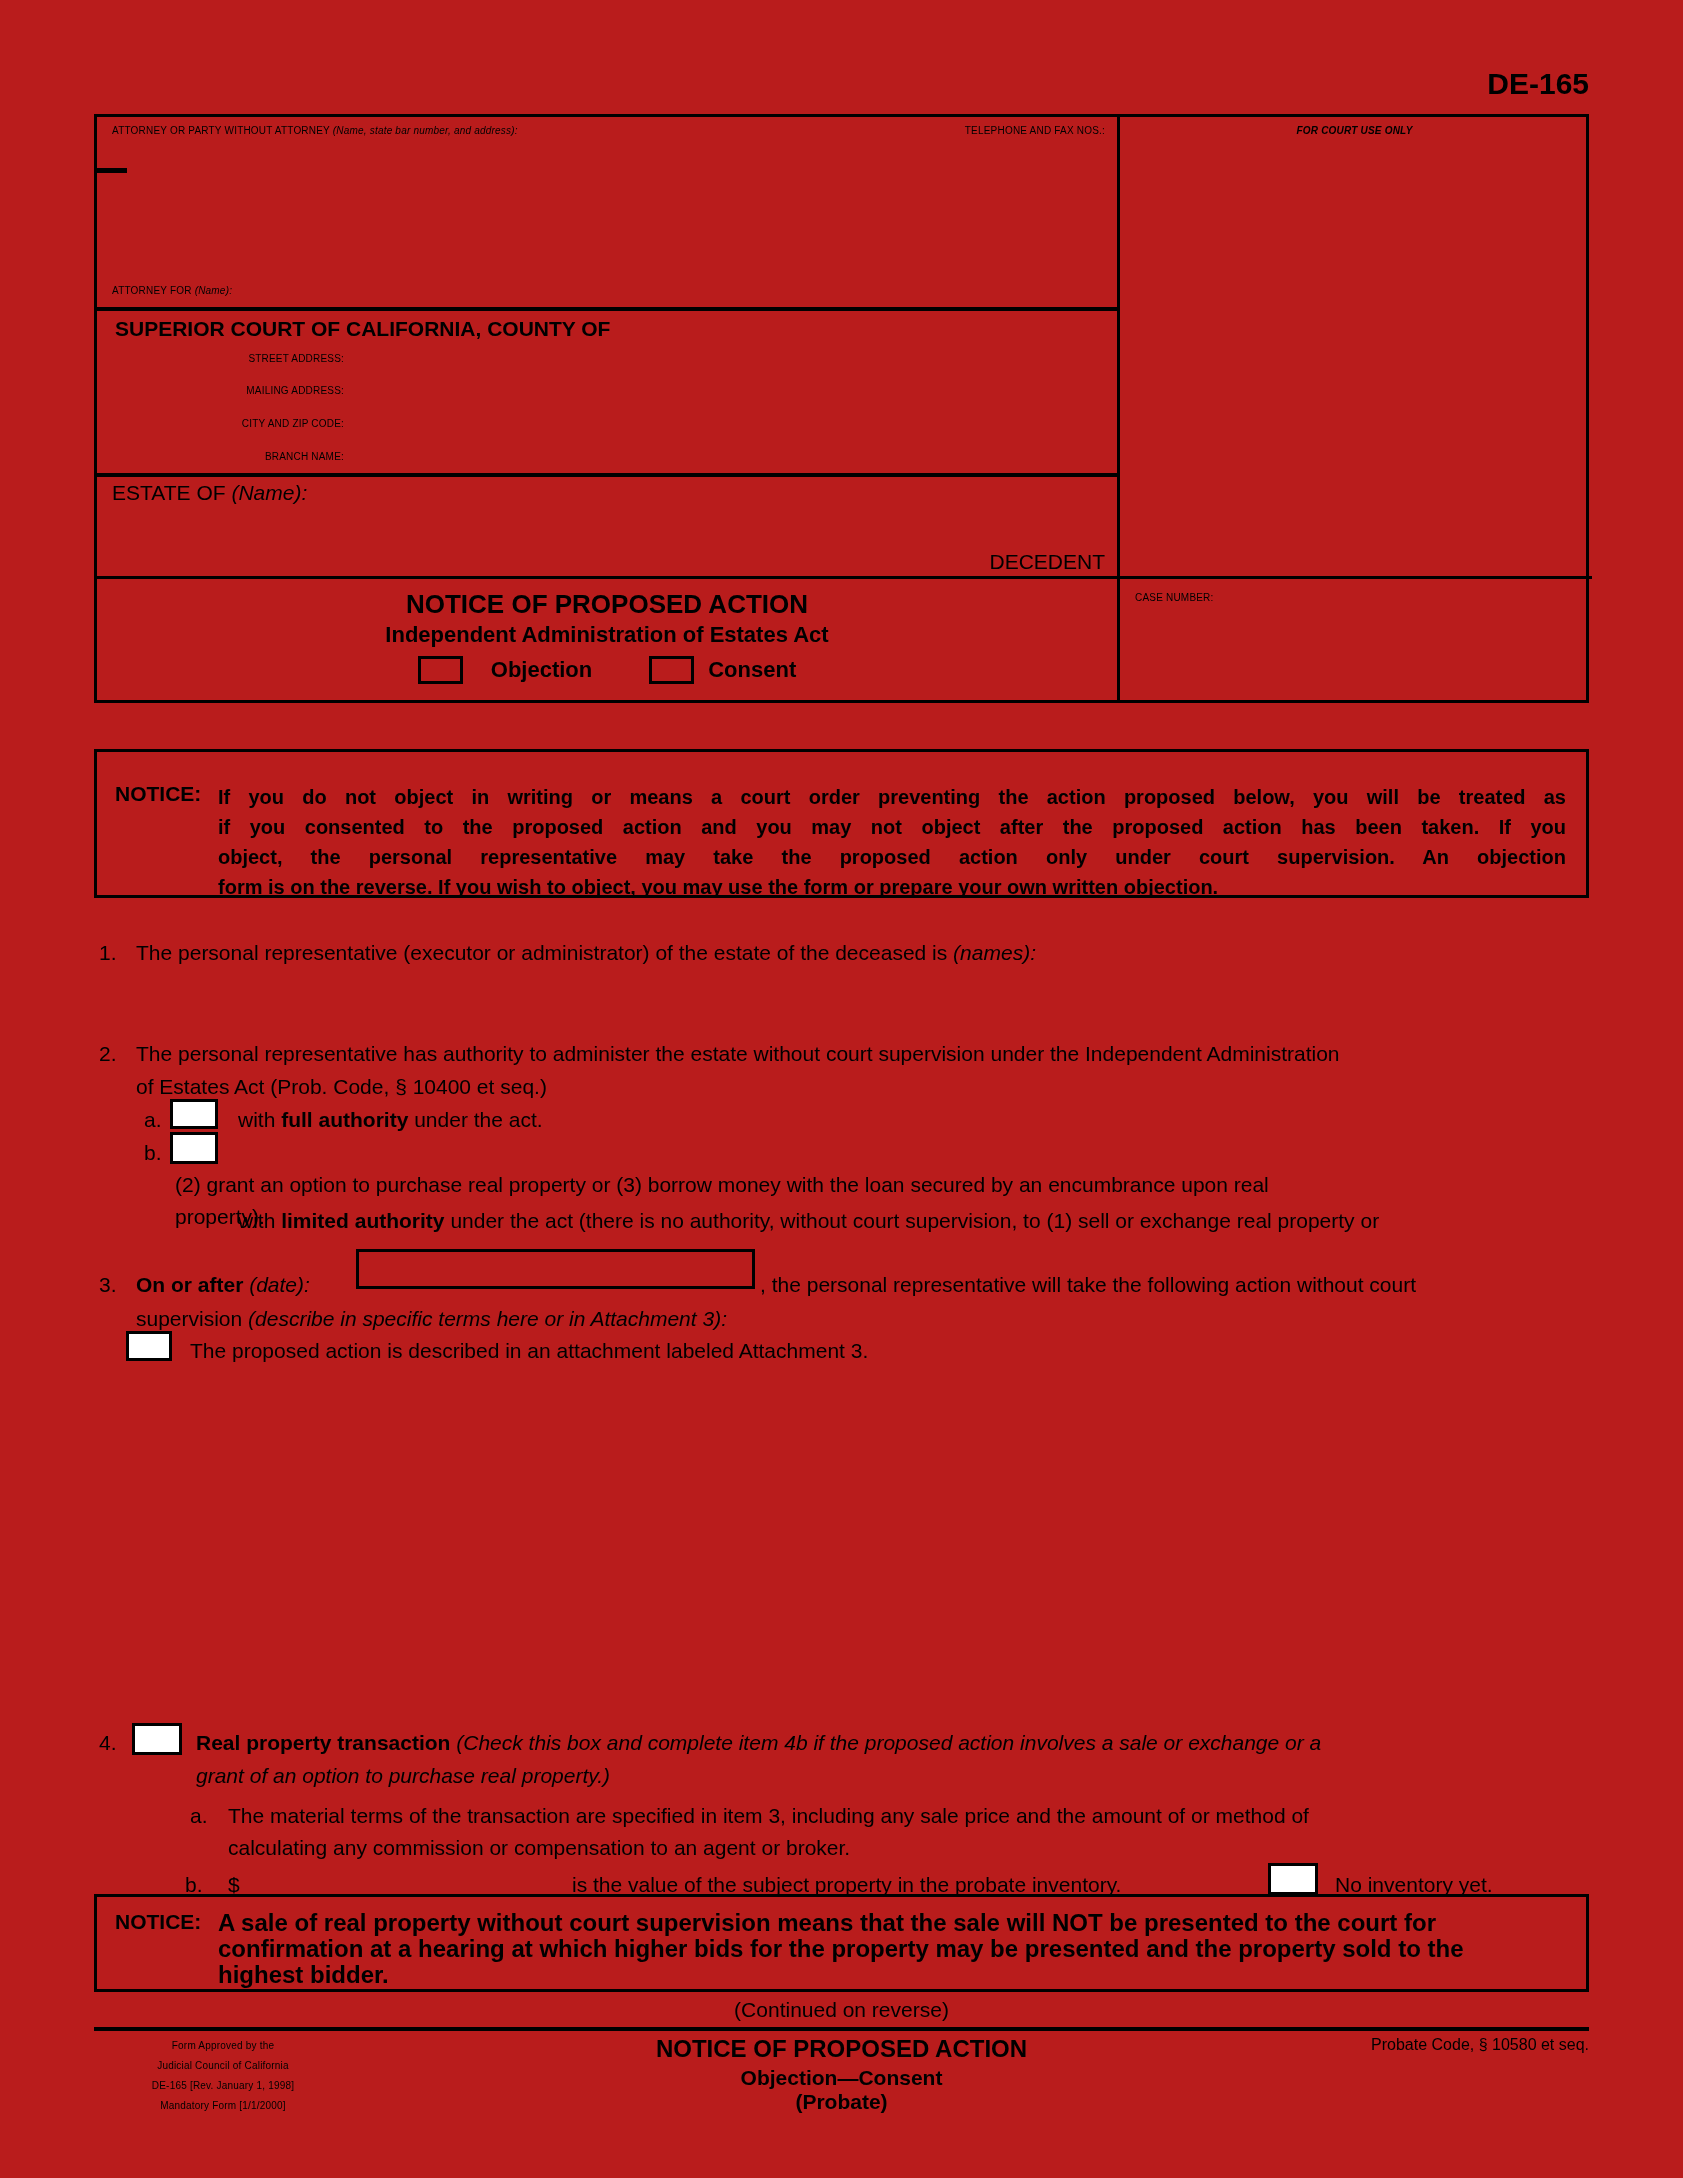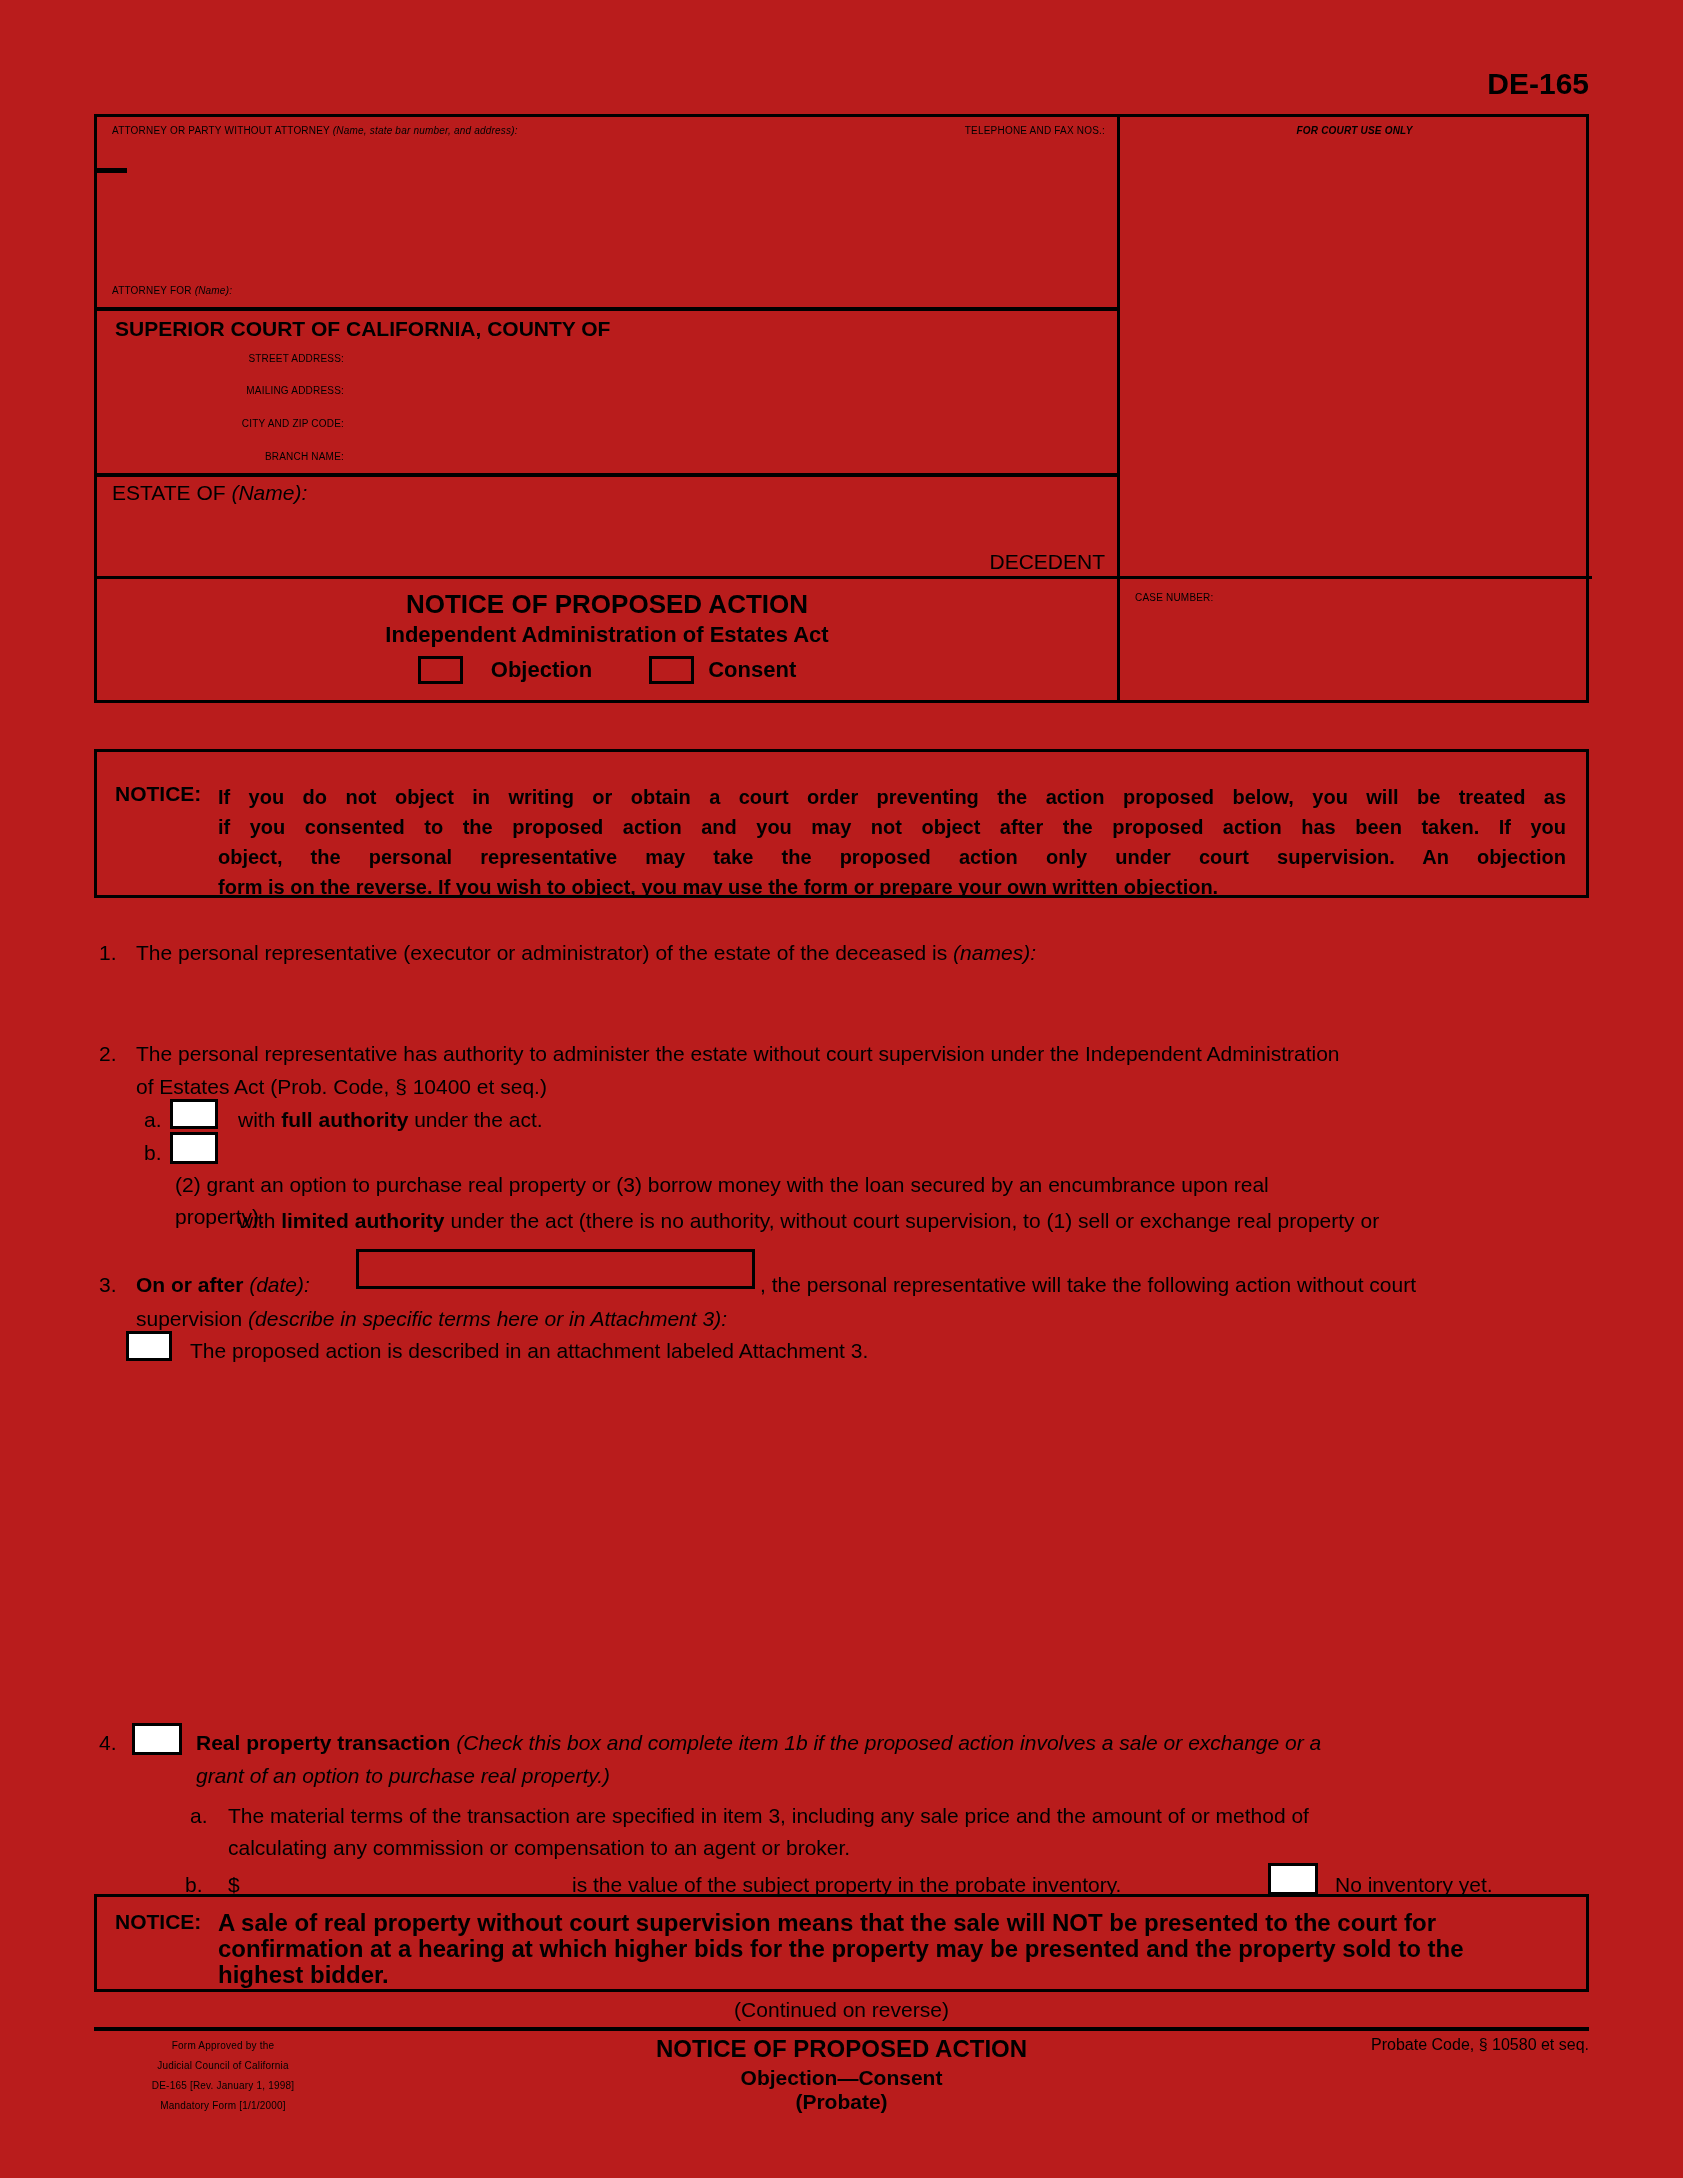--- a/index.html
+++ b/index.html
@@ -75,21 +75,21 @@
       </div>
     </div>
 
     <div class="abs sm line" style="left:1038px; top:475px;">CASE NUMBER:</div>
     <div class="abs" style="left:1038px; top:500px; width:436px; height:74px;"></div>
   </div>
 
   <div class="abs boxed" style="left:94px; top:749px; width:1495px; height:149px;">
     <div class="abs b line" style="left:18px; top:30px; font-size:21px;">NOTICE:</div>
     <div class="abs" style="left:121px; top:30px; width:1348px;">
-      <div class="ntc-line jl">If you do not object in writing or obtain a court order preventing the action proposed below, you will be treated as</div>
+      <div class="ntc-line jl">If you do not object in writing or means a court order preventing the action proposed below, you will be treated as</div>
       <div class="ntc-line jl">if you consented to the proposed action and you may not object after the proposed action has been taken.  If you</div>
       <div class="ntc-line jl">object, the personal representative may take the proposed action only under court supervision. An objection</div>
       <div class="ntc-line">form is on the reverse.  If you wish to object, you may use the form or prepare your own written objection.</div>
     </div>
   </div>
 
   <div class="abs body line" style="left:99px; top:941px;">1.</div>
   <div class="abs body line" style="left:136px; top:941px;">
     <span>The personal representative (executor or administrator) of the estate of the deceased is </span><span class="i">(names):</span>
   </div>
@@ -122,21 +122,21 @@
   <div class="abs body line" style="left:136px; top:1307px;">
     <span>supervision </span><span class="i">(describe in specific terms here or in Attachment 3):</span>
   </div>
   <div class="cb" style="left:126px; top:1331px; width:46px; height:30px;"></div>
   <div class="abs body line" style="left:190px; top:1339px;">The proposed action is described in an attachment labeled Attachment 3.</div>
   <div class="abs" style="left:126px; top:1376px; width:1436px; height:327px;"></div>
 
   <div class="abs body line" style="left:99px; top:1731px;">4.</div>
   <div class="cb" style="left:132px; top:1723px; width:50px; height:32px;"></div>
   <div class="abs body line" style="left:196px; top:1731px;">
-    <span class="b">Real property transaction </span><span class="i">(Check this box and complete item 1b if the proposed action involves a sale or exchange or a</span>
+    <span class="b">Real property transaction </span><span class="i">(Check this box and complete item 4b if the proposed action involves a sale or exchange or a</span>
   </div>
   <div class="abs body line i" style="left:196px; top:1764px;">grant of an option to purchase real property.)</div>
 
   <div class="abs body line" style="left:190px; top:1804px;">a.</div>
   <div class="abs body line" style="left:228px; top:1804px;">The material terms of the transaction are specified in item 3, including any sale price and the amount of or method of</div>
   <div class="abs body line" style="left:228px; top:1836px;">calculating any commission or compensation to an agent or broker.</div>
 
   <div class="abs body line" style="left:185px; top:1873px;">b.</div>
   <div class="abs body line" style="left:228px; top:1873px;">$</div>
   <div class="abs" style="left:257px; top:1867px; width:297px; height:32px;"></div>

